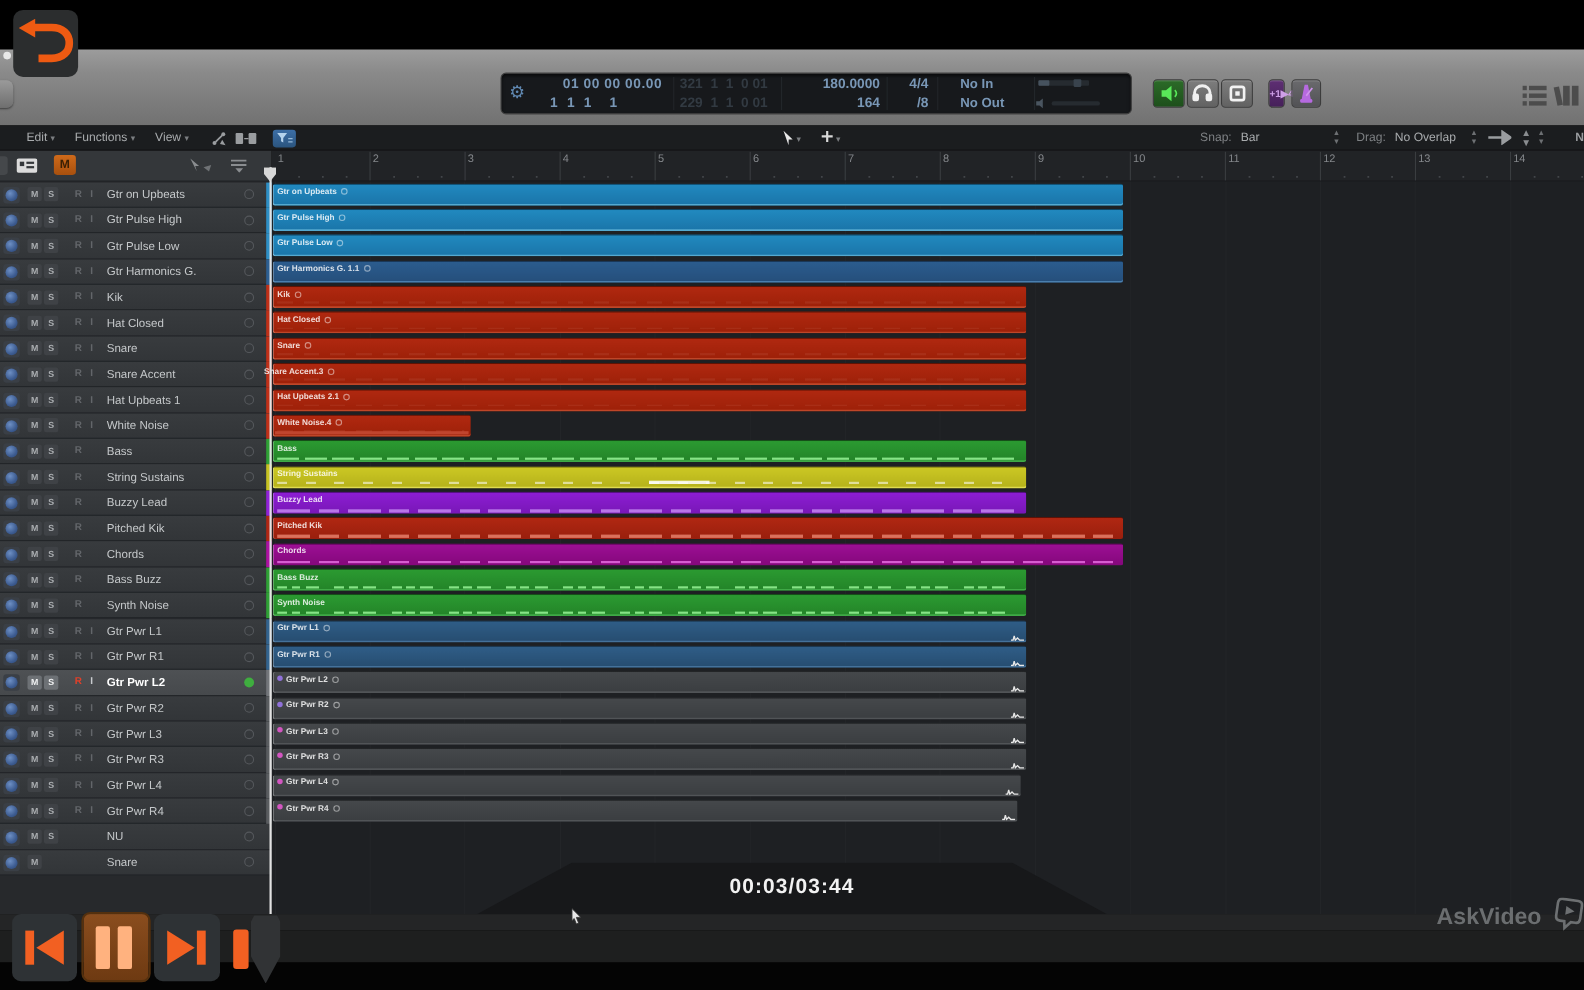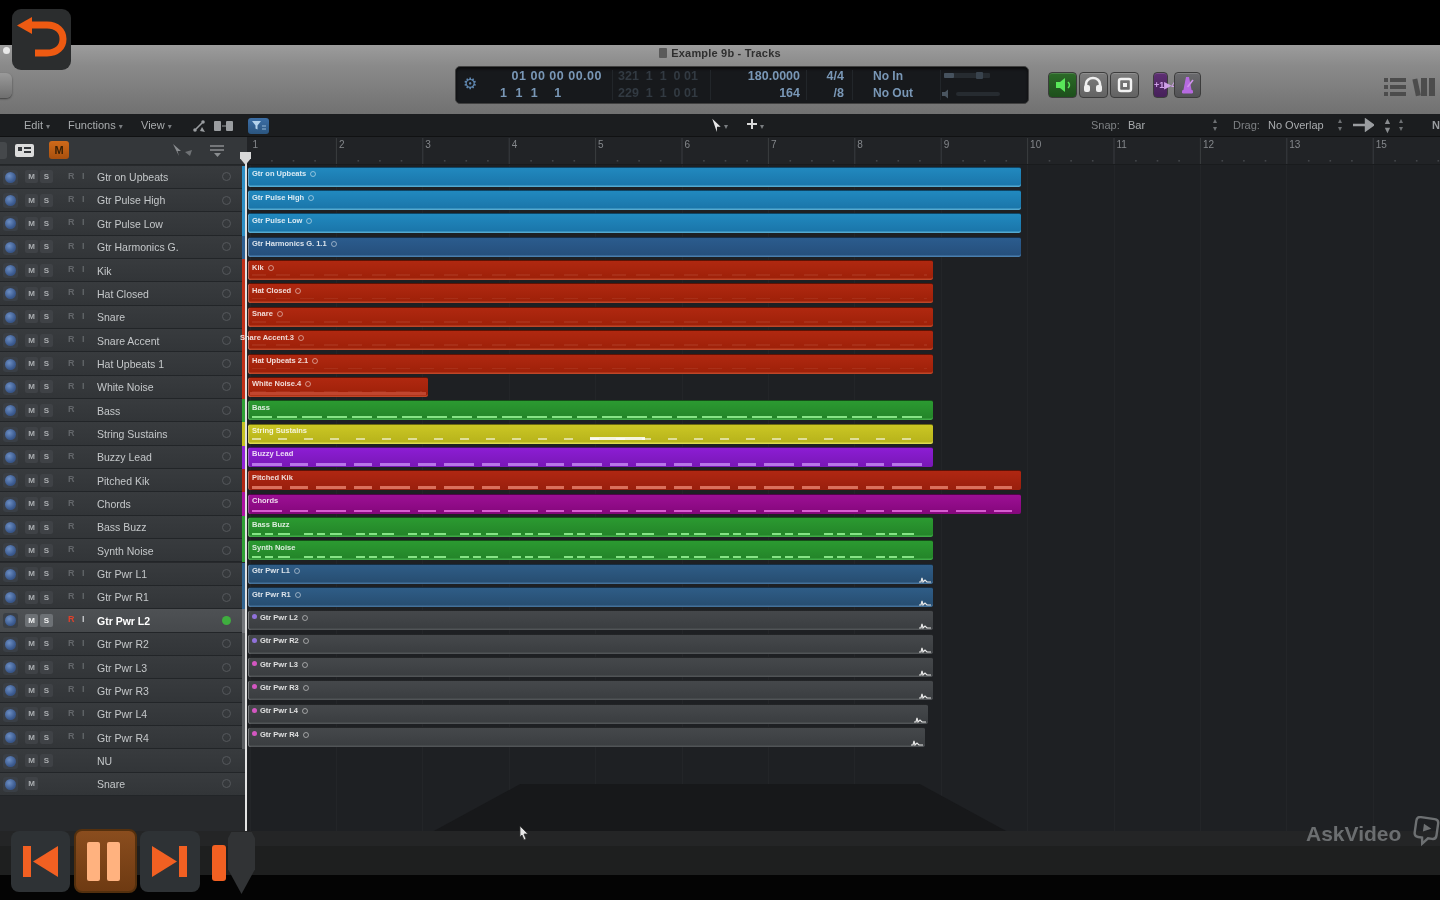--- a/index.html
+++ b/index.html
@@ -2,21 +2,20 @@
 <html><head><meta charset="utf-8">
 <style>
 html,body{margin:0;padding:0;background:#000;width:1440px;height:900px;overflow:hidden}
 *{box-sizing:border-box;font-family:"Liberation Sans",sans-serif}
 .ab{position:absolute}
 </style></head>
 <body>
 <div class="ab" style="left:0;top:0;width:1440px;height:900px;background:#000">
 
 <div class="ab" style="left:0;top:45px;width:1440px;height:69px;background:linear-gradient(#9c9c9c,#8a8a8a 30%,#717171)"></div>
-<div class="ab" style="left:0;top:47px;width:1440px;height:14px;text-align:center;font-size:11px;color:#2f2f2f;font-weight:bold;letter-spacing:.2px"><span style="display:inline-block;width:8px;height:10px;background:#5a5a5a;border-radius:1px;vertical-align:-1px;margin-right:4px"></span>Example 9b - Tracks</div>
 <div class="ab" style="left:3px;top:47px;width:7px;height:7px;border-radius:50%;background:#e8e8e8"></div>
 <div class="ab" style="left:-6px;top:73px;width:18px;height:25px;border-radius:6px;background:linear-gradient(#9a9a9a,#6f6f6f);box-shadow:0 1px 2px rgba(0,0,0,.5)"></div>
 <div class="ab" style="left:12px;top:9px;width:59px;height:61px;border-radius:9px;background:#2b2d2e"></div>
 <svg class="ab" style="left:17px;top:17px" width="50" height="45" viewBox="0 0 50 45">
 <path d="M13 8 H30 C40 8 46 14 46 22 C46 30 40 36 30 36 H18" fill="none" stroke="#ee5a12" stroke-width="7"></path>
 <path d="M15 0 L15 17 L0 8.5 Z" fill="#ee5a12"></path>
     </svg>
 <div class="ab" style="left:455px;top:66px;width:574px;height:38px;background:#17191c;border-radius:5px;border:1px solid #404040;box-shadow:inset 0 2px 3px rgba(0,0,0,.6)"></div>
 <div class="ab" style="left:463px;top:74px;width:20px;height:20px;color:#5f87b0;font-size:16px">⚙</div>
 <div class="ab" style="left:612px;top:70px;width:1px;height:30px;background:#22262a"></div>
@@ -139,21 +138,21 @@
 <div class="ab" style="left:511.7px;top:139px;color:#84878b;font-size:10px">4</div>
 <div class="ab" style="left:598.1px;top:139px;color:#84878b;font-size:10px">5</div>
 <div class="ab" style="left:684.5px;top:139px;color:#84878b;font-size:10px">6</div>
 <div class="ab" style="left:770.9px;top:139px;color:#84878b;font-size:10px">7</div>
 <div class="ab" style="left:857.3px;top:139px;color:#84878b;font-size:10px">8</div>
 <div class="ab" style="left:943.7px;top:139px;color:#84878b;font-size:10px">9</div>
 <div class="ab" style="left:1030.1px;top:139px;color:#84878b;font-size:10px">10</div>
 <div class="ab" style="left:1116.5px;top:139px;color:#84878b;font-size:10px">11</div>
 <div class="ab" style="left:1202.9px;top:139px;color:#84878b;font-size:10px">12</div>
 <div class="ab" style="left:1289.3px;top:139px;color:#84878b;font-size:10px">13</div>
-<div class="ab" style="left:1375.7px;top:139px;color:#84878b;font-size:10px">15</div>
+<div class="ab" style="left:1375.7px;top:139px;color:#84878b;font-size:10px">14</div>
 <svg class="ab" style="left:247px;top:137px" width="1193" height="28" viewBox="0 0 1193 28">
       <rect x="24.1" y="23" width="1.6" height="1.6" fill="#43464a"></rect>
       <rect x="45.7" y="23" width="1.6" height="1.6" fill="#43464a"></rect>
       <rect x="67.3" y="23" width="1.6" height="1.6" fill="#43464a"></rect>
       <rect x="88.9" y="1" width="1" height="26" fill="#3a3d40"></rect>
       <rect x="110.5" y="23" width="1.6" height="1.6" fill="#43464a"></rect>
       <rect x="132.1" y="23" width="1.6" height="1.6" fill="#43464a"></rect>
       <rect x="153.7" y="23" width="1.6" height="1.6" fill="#43464a"></rect>
       <rect x="175.3" y="1" width="1" height="26" fill="#3a3d40"></rect>
       <rect x="196.9" y="23" width="1.6" height="1.6" fill="#43464a"></rect>
@@ -562,20 +561,21 @@
 <div class="ab" style="left:252px;top:729.6px;color:rgba(255,255,255,0.95);font-size:7.5px;font-weight:bold;white-space:nowrap;opacity:.88"><span style="display:inline-block;width:5px;height:5px;border-radius:50%;background:#e859d2;margin-right:3px;vertical-align:0.5px"></span>Gtr Pwr R4<span style="display:inline-block;width:6px;height:6px;border-radius:50%;border:1px solid rgba(255,255,255,0.55);margin-left:4px;vertical-align:-1px"></span></div>
 <svg class="ab" style="left:911px;top:740.1px" width="12" height="6" viewBox="0 0 12 6">
       <path d="M0 5 L2 5 L3 1 L4 5 L6 3 L8 5 L12 5" stroke="#e8e8e8" stroke-width="1.2" fill="none"></path>
     </svg>
 <div class="ab" style="left:244.6px;top:152px;width:2.6px;height:679px;background:#e2e2e2"></div>
 <div class="ab" style="left:240px;top:152px;width:11px;height:13px;background:#d8d8d8;clip-path:polygon(0 0,100% 0,100% 48%,50% 100%,0 48%)"></div>
 <div class="ab" style="left:420px;top:784px;width:600px;height:47px;background:#17181a;clip-path:polygon(16.7% 0,83.3% 0,97.7% 100%,2.3% 100%)"></div>
 <div class="ab" style="left:0;top:831px;width:1440px;height:15px;background:#242526"></div>
 <div class="ab" style="left:0;top:846px;width:1440px;height:29px;background:#1e1f1f"></div>
 <div class="ab" style="left:0;top:875px;width:1440px;height:25px;background:#040404"></div>
+<div class="ab" style="left:520px;top:796px;width:400px;text-align:center;color:#f2f2f2;font-size:19px;font-weight:bold;letter-spacing:1px">00:03/03:44</div>
 <svg class="ab" style="left:518px;top:825px" width="12" height="16" viewBox="0 0 12 16">
       <path d="M2 1 L10 9 L6 9 L8 14 L6 15 L4 10 L2 12 Z" fill="#e8e8e8" stroke="#333" stroke-width="0.8"></path>
     </svg>
 <div class="ab" style="left:11px;top:831px;width:59px;height:61px;border-radius:8px;background:#2e3235"></div>
 <svg class="ab" style="left:11px;top:831px" width="59" height="61" viewBox="0 0 59 61">
       <rect x="12" y="15" width="8" height="31" fill="#f26022"></rect>
       <path d="M47 15 L22 30.5 L47 46 Z" fill="#f26022"></path>
     </svg>
 <div class="ab" style="left:74px;top:829px;width:63px;height:64px;border-radius:8px;background:linear-gradient(#8a4d1e,#6e3a12);border:2px solid #54300e"></div>
 <div class="ab" style="left:87px;top:842px;width:13px;height:39px;border-radius:2px;background:#ffb27f"></div>

